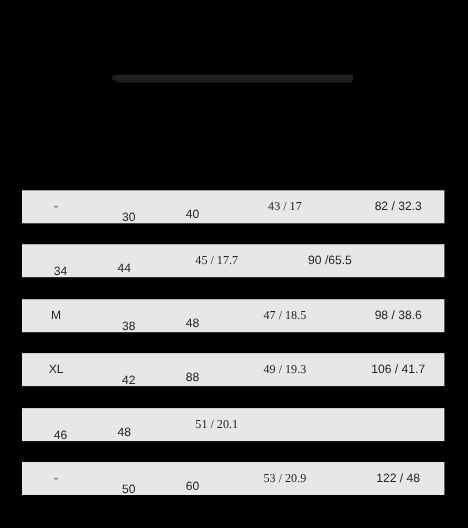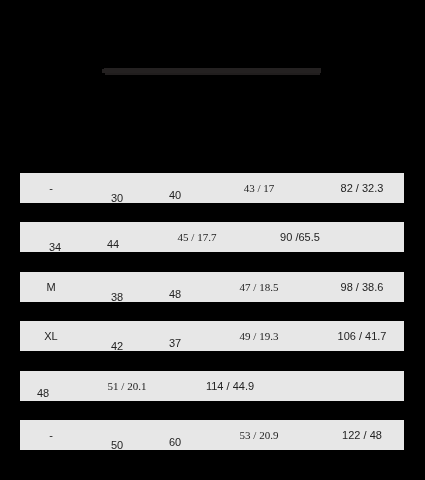--- a/index.html
+++ b/index.html
@@ -107,28 +107,28 @@
       <div class="table-row">
         <div class="cell cell-size">M</div>
         <div class="cell cell-cm1">38</div>
         <div class="cell cell-cm2">48</div>
         <div class="cell cell-len">47 / 18.5</div>
         <div class="cell cell-chest">98 / 38.6</div>
       </div>
       <div class="table-row">
         <div class="cell cell-size">XL</div>
         <div class="cell cell-cm1">42</div>
-        <div class="cell cell-cm2">37</div>
+        <div class="cell cell-cm2">88</div>
         <div class="cell cell-len">49 / 19.3</div>
         <div class="cell cell-chest">106 / 41.7</div>
       </div>
       <div class="table-row">
+        <div class="cell cell-cm1">46</div>
         <div class="cell cell-cm2">48</div>
         <div class="cell cell-len">51 / 20.1</div>
-        <div class="cell cell-chest">114 / 44.9</div>
       </div>
       <div class="table-row">
         <div class="cell cell-size">-</div>
         <div class="cell cell-cm1">50</div>
         <div class="cell cell-cm2">60</div>
         <div class="cell cell-len">53 / 20.9</div>
         <div class="cell cell-chest">122 / 48</div>
       </div>
     </div>
 

